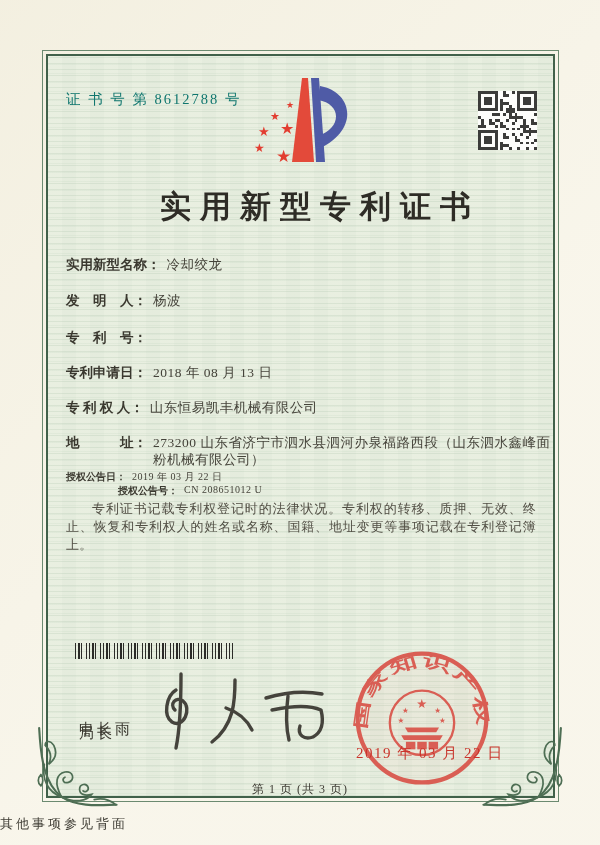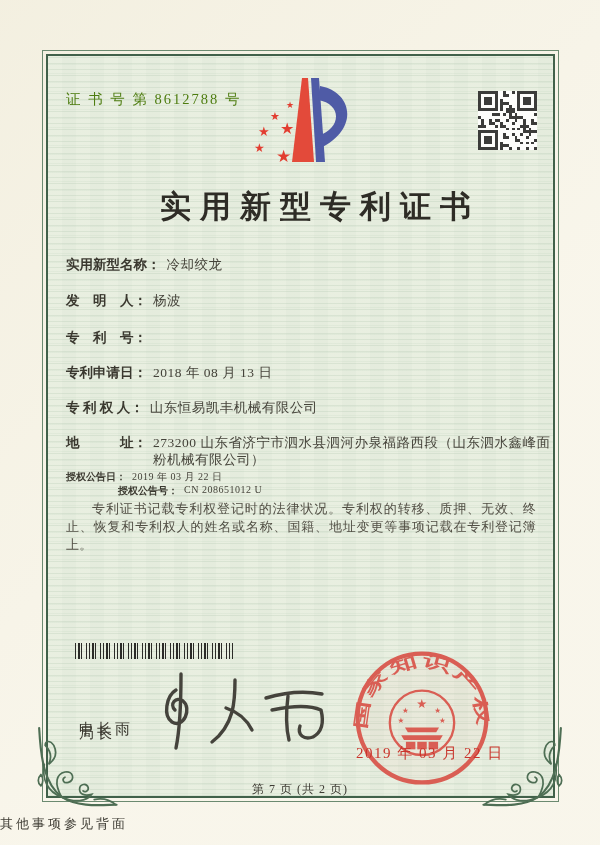--- a/index.html
+++ b/index.html
@@ -23,21 +23,21 @@
     background-image:
       repeating-linear-gradient(0deg, rgba(110,150,118,0.13) 0px, rgba(110,150,118,0.13) 1px, transparent 1px, transparent 6px),
       repeating-linear-gradient(0deg, transparent 0px, transparent 2px, rgba(150,185,155,0.10) 2px, rgba(150,185,155,0.10) 3px, transparent 3px, transparent 9px),
       repeating-linear-gradient(90deg, rgba(170,200,175,0.05) 0 14px, rgba(140,175,150,0.08) 14px 28px);
   }
   .corner-ornament{position:absolute;width:86px;height:86px;pointer-events:none;}
   .corner-bl{left:34px;bottom:36px;}
   .corner-br{right:34px;bottom:36px;transform:scaleX(-1);}
 
   
-  .cert-no{position:absolute;left:66px;top:90px;font-size:14.5px;letter-spacing:2px;color:#4d7c0f;text-align:center;}
+  .cert-no{position:absolute;left:66px;top:90px;font-size:14.5px;letter-spacing:2px;color:#0f766e;text-align:center;}
   .logo{position:absolute;left:250px;top:70px;width:104px;height:100px;}
   .qr{position:absolute;left:478px;top:91px;width:59px;height:59px;}
   .title{
     position:absolute;left:0;top:186px;width:100%;text-align:center;
     font-size:31px;font-weight:bold;letter-spacing:9px;color:#2e2c26;padding-left:20px;
   }
 
   
   .field-row{position:absolute;left:66px;font-size:13.5px;display:flex;}
   .field-label{font-weight:600;white-space:pre;color:#3a382f;}
@@ -306,14 +306,14 @@
     <text x="93" y="78" font-size="8" fill="#d9544a" font-family="DejaVu Sans, sans-serif">★</text>
     <polygon points="57,83 93,83 90,88 60,88" fill="#d9544a"></polygon>
     <polygon points="53,91 97,91 94,96 56,96" fill="#d9544a"></polygon>
     <rect x="58" y="98" width="10" height="8" fill="#d9544a"></rect>
     <rect x="70" y="98" width="10" height="8" fill="#d9544a"></rect>
     <rect x="82" y="98" width="10" height="8" fill="#d9544a"></rect>
   </g>
 </svg>
 <div class="seal-date">2019 年 03 月 22 日</div>
 
-<div class="page-info">第 7 页 (共 2 页)</div>
+<div class="page-info">第 1 页 (共 3 页)</div>
 <div class="footer-note">其他事项参见背面</div>
 
 </body></html>

